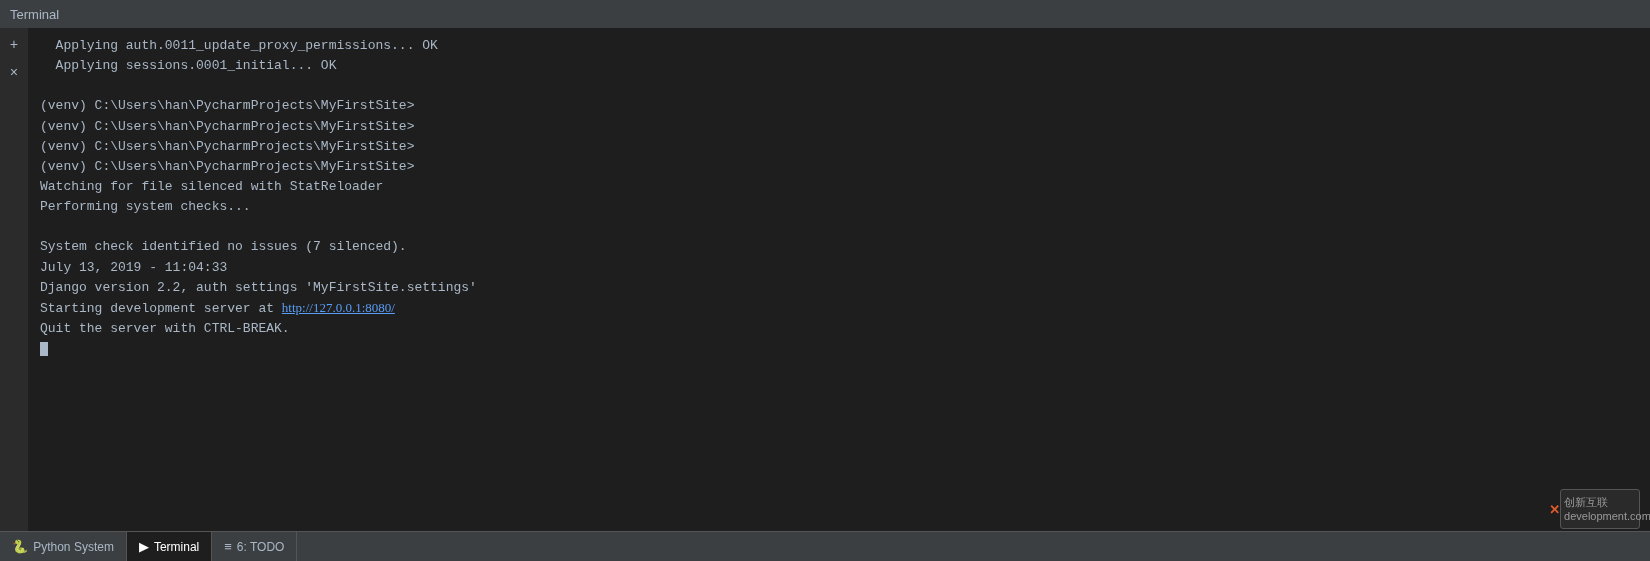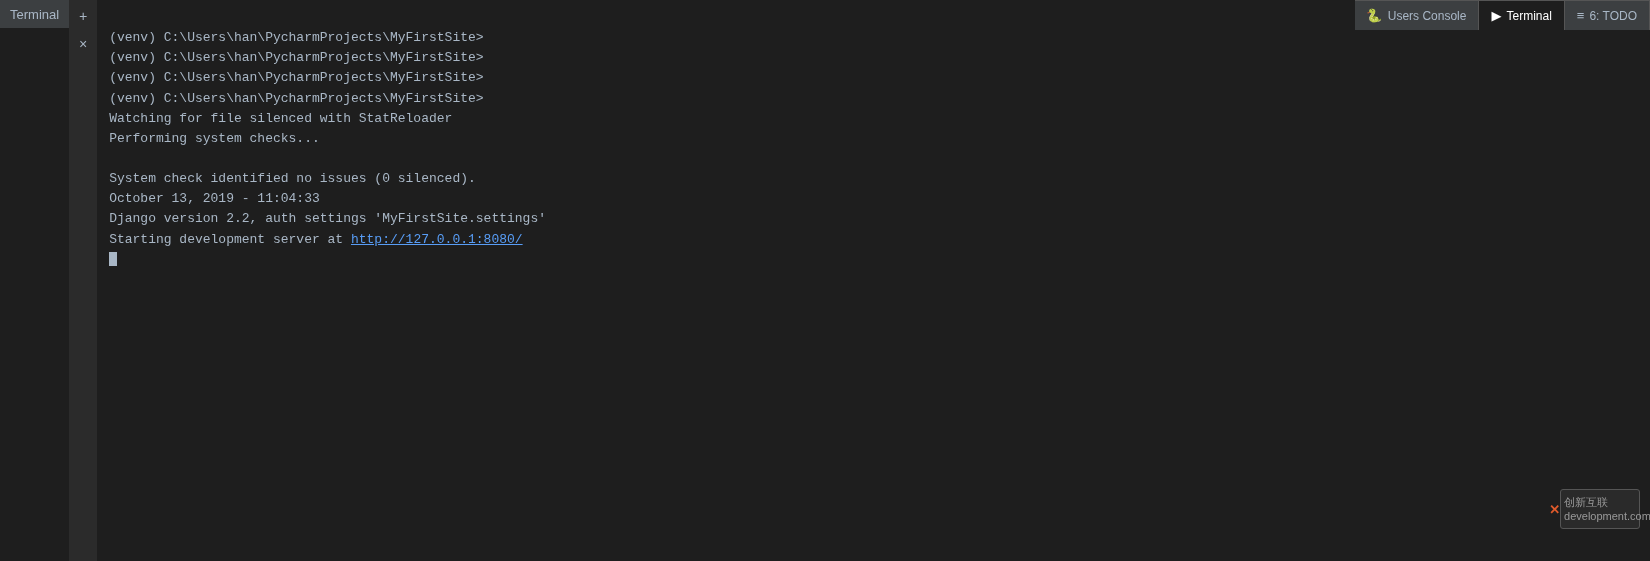--- a/index.html
+++ b/index.html
@@ -6,20 +6,21 @@
     body {
       width: 1650px;
       height: 561px;
       background: #1e1e1e;
       font-family: 'Courier New', Courier, monospace;
       overflow: hidden;
     }
 
     .terminal-wrapper {
       display: flex;
+      flex-direction: column;
       height: 561px;
       background: #1e1e1e;
     }
 
     .title-bar {
       background: #3c3f41;
       color: #a9b7c6;
       font-family: Arial, sans-serif;
       font-size: 13px;
       padding: 4px 10px;
@@ -74,20 +75,21 @@
       display: block;
     }
 
     .terminal-line.empty {
       height: 1.55em;
     }
 
     a.terminal-link {
       color: #589df6;
       text-decoration: underline;
+      font-family: Liberation Serif, serif;
     }
 
     .cursor {
       display: inline-block;
       width: 8px;
       height: 14px;
       background: #a9b7c6;
       vertical-align: middle;
       animation: blink 1s step-end infinite;
     }
@@ -163,41 +165,44 @@
 
   <div class="terminal-body-wrapper">
 
     <div class="sidebar-buttons">
       <div class="sidebar-btn">+</div>
       <div class="sidebar-btn">×</div>
     </div>
 
     <div class="terminal-output" id="terminal-output">
 
+    <div class="terminal-line">  Applying auth.0011_update_proxy_permissions... OK</div>
+        <div class="terminal-line">  Applying sessions.0001_initial... OK</div>
         <div class="terminal-line empty"></div>
         <div class="terminal-line">(venv) C:\Users\han\PycharmProjects\MyFirstSite&gt;</div>
         <div class="terminal-line">(venv) C:\Users\han\PycharmProjects\MyFirstSite&gt;</div>
         <div class="terminal-line">(venv) C:\Users\han\PycharmProjects\MyFirstSite&gt;</div>
         <div class="terminal-line">(venv) C:\Users\han\PycharmProjects\MyFirstSite&gt;</div>
         <div class="terminal-line">Watching for file silenced with StatReloader</div>
         <div class="terminal-line">Performing system checks...</div>
         <div class="terminal-line empty"></div>
-        <div class="terminal-line">System check identified no issues (0 silenced).</div>
-        <div class="terminal-line">October 13, 2019 - 11:04:33</div>
+        <div class="terminal-line">System check identified no issues (7 silenced).</div>
+        <div class="terminal-line">July 13, 2019 - 11:04:33</div>
         <div class="terminal-line">Django version 2.2, auth settings 'MyFirstSite.settings'</div>
         <div class="terminal-line">Starting development server at <a class="terminal-link" href="#">http://127.0.0.1:8080/</a></div>
+        <div class="terminal-line">Quit the server with CTRL-BREAK.</div>
         <div class="terminal-line"><span class="cursor"></span></div>
       </div>
   </div>
 
   <div class="bottom-tabs" id="bottom-tabs">
 
   <div class="tab-item">
         <span class="tab-icon">🐍</span>
-        <span>Users Console</span>
+        <span>Python System</span>
       </div>
       <div class="tab-item active">
         <span class="tab-icon">▶</span>
         <span>Terminal</span>
       </div>
       <div class="tab-item">
         <span class="tab-icon">≡</span>
         <span>6: TODO</span>
       </div>
     </div>

